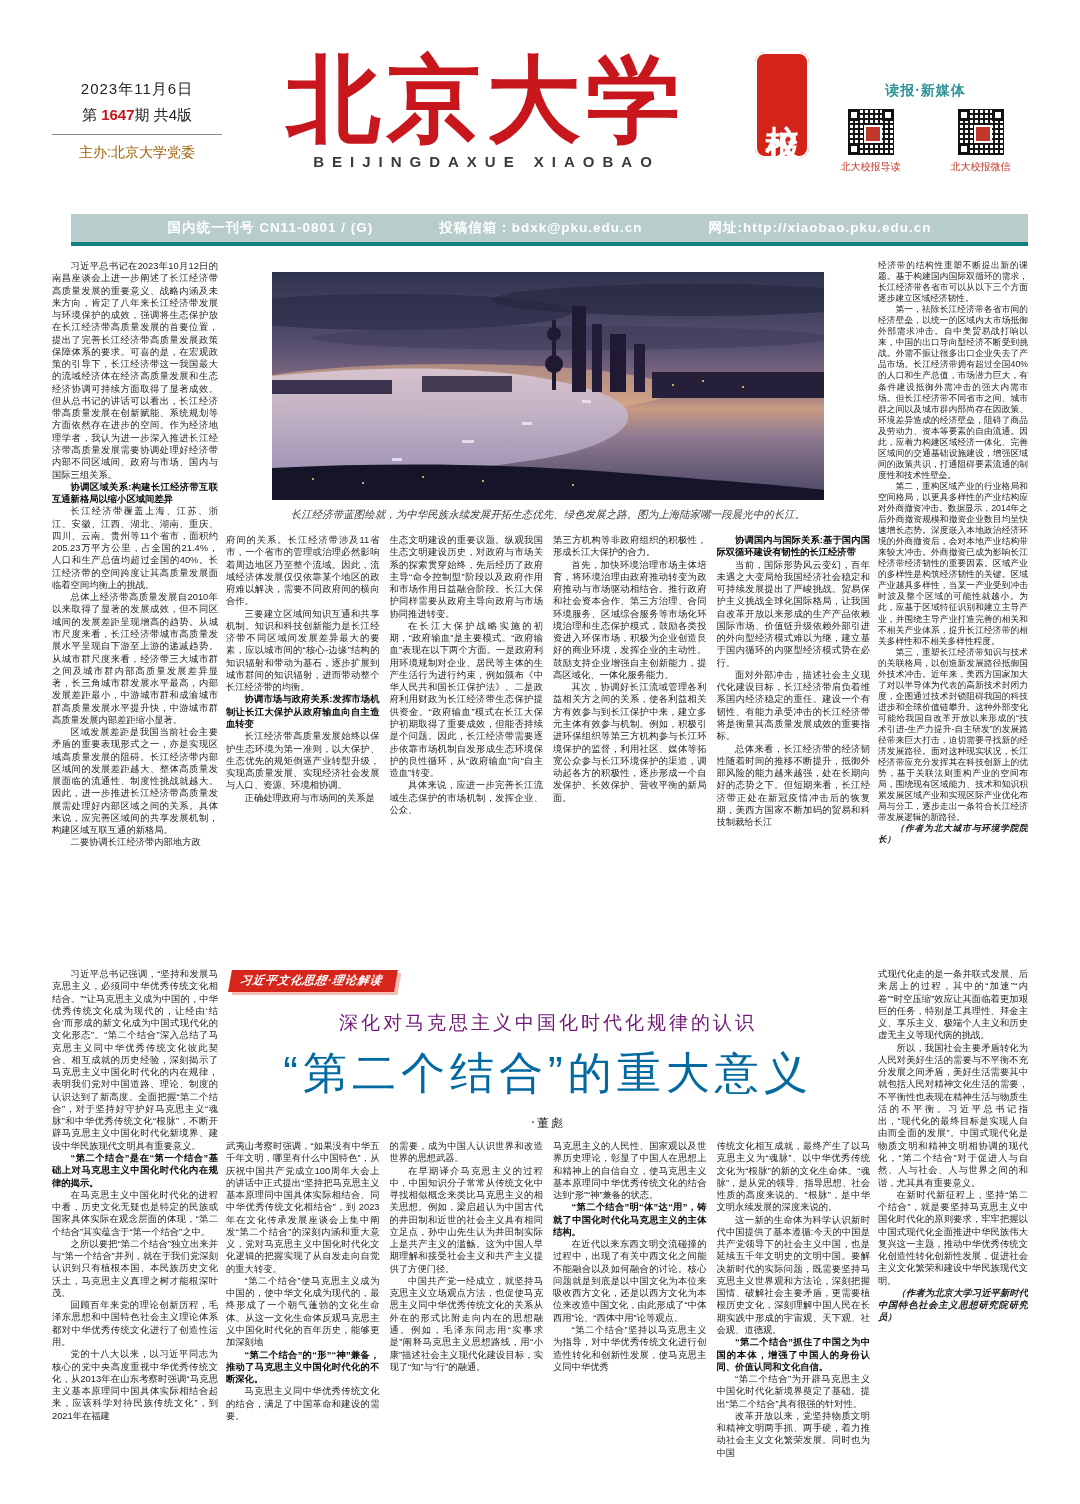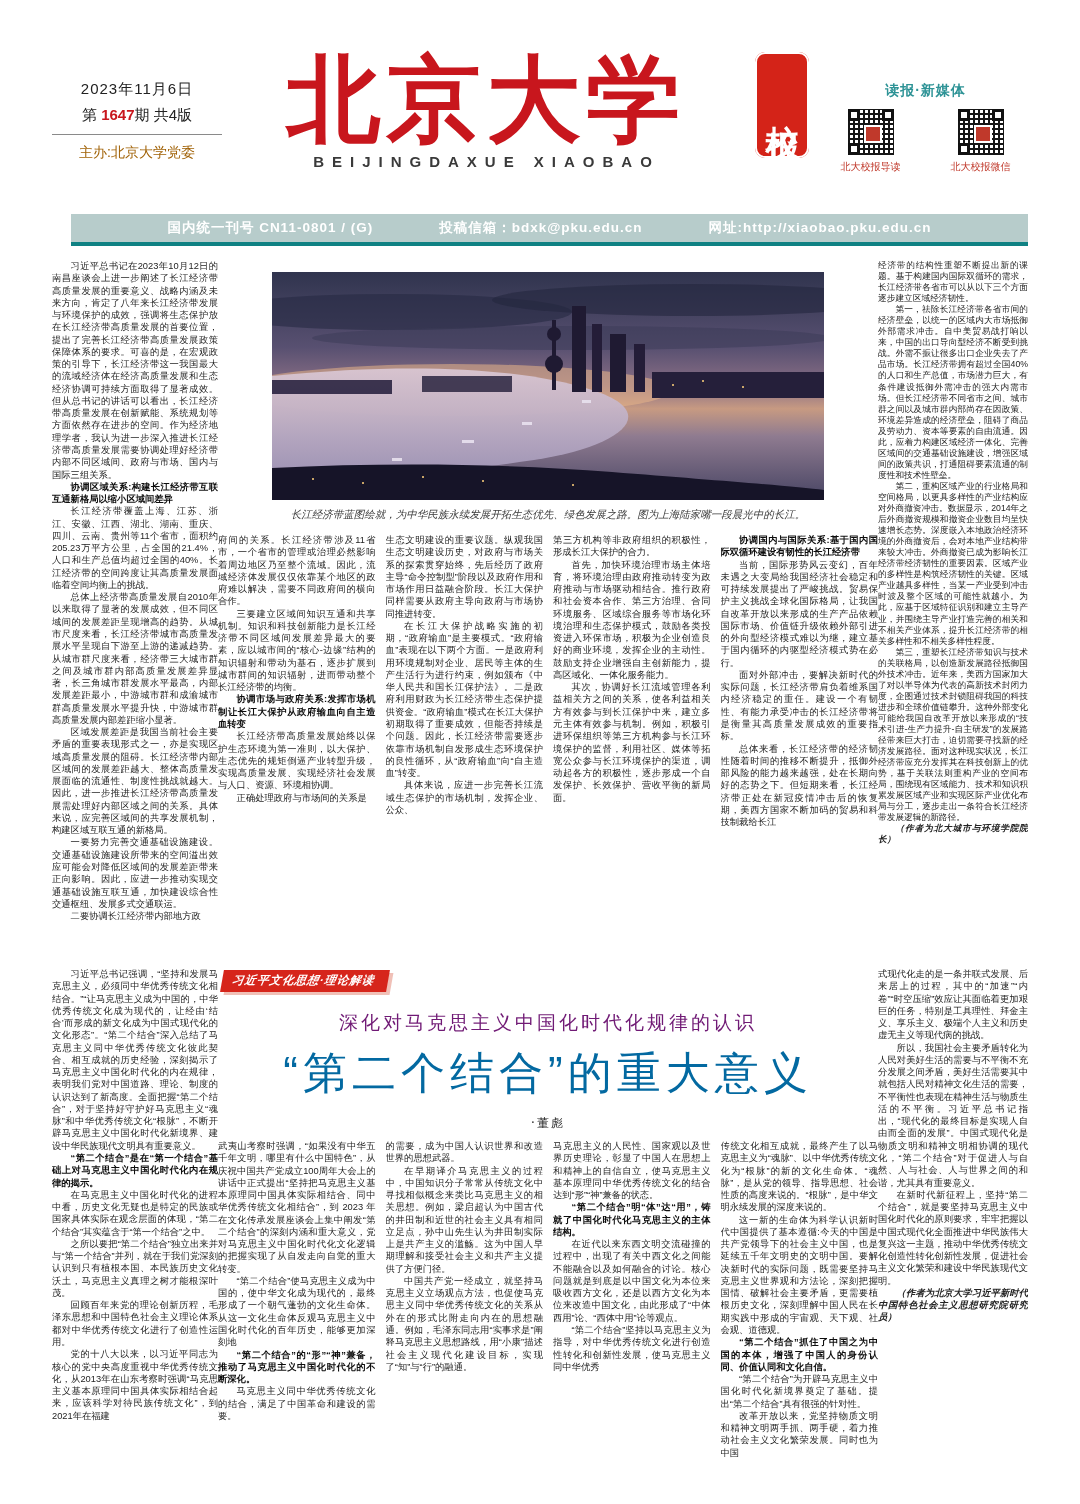--- a/index.html
+++ b/index.html
@@ -32,21 +32,21 @@
   .f.tl{top:0;left:0}.f.tr{top:0;right:0}.f.bl{bottom:0;left:0}
   .qr .logo{position:absolute;left:16px;top:16px;width:14px;height:14px;background:#c0392b;border:2px solid #fff;}
   .qr-label{font-size:10px;color:#c0392b;margin-top:5px;white-space:nowrap;}
 
   
   .infobar{margin-top:12px;background:#b7cccb;border-bottom:4px solid #0f8183;height:28px;
            display:flex;align-items:center;justify-content:center;gap:66px;color:#fff;font-weight:bold;
            font-size:13.5px;letter-spacing:1px;margin-left:19px;}
 
   
-  .article{display:grid;grid-template-columns:166px 1fr 150px;column-gap:0;}
+  .article{display:grid;grid-template-columns:166px 1fr 150px;column-gap:8px;}
   .col{overflow:hidden;font-size:9.3px;line-height:1.32;text-align:justify;color:#242424;}
   .col.tight{font-size:8.7px;line-height:1.27;}
   .col p{margin:0;}
   .blk-p{text-indent:2em;}
   .blk-c{text-indent:0;}
   .blk-h{font-weight:bold;text-indent:2em;color:#0d0d0d;}
   .blk-a{font-weight:bold;font-style:italic;text-indent:2em;font-family:"DejaVu Serif","Liberation Serif",serif;}
 
   
   .a1{height:690px;margin-top:14px;}
@@ -121,21 +121,20 @@
     <span>网址:http://xiaobao.pku.edu.cn</span>
   </div>
 
   <section class="article a1">
     <div class="col">
         <p class="blk-p">习近平总书记在2023年10月12日的南昌座谈会上进一步阐述了长江经济带高质量发展的重要意义、战略内涵及未来方向，肯定了八年来长江经济带发展与环境保护的成效，强调将生态保护放在长江经济带高质量发展的首要位置，提出了完善长江经济带高质量发展政策保障体系的要求。可喜的是，在宏观政策的引导下，长江经济带这一我国最大的流域经济体在经济高质量发展和生态经济协调可持续方面取得了显著成效。但从总书记的讲话可以看出，长江经济带高质量发展在创新赋能、系统规划等方面依然存在进步的空间。作为经济地理学者，我认为进一步深入推进长江经济带高质量发展需要协调处理好经济带内部不同区域间、政府与市场、国内与国际三组关系。</p>
         <p class="blk-h">协调区域关系:构建长江经济带互联互通新格局以缩小区域间差异</p>
         <p class="blk-p">长江经济带覆盖上海、江苏、浙江、安徽、江西、湖北、湖南、重庆、四川、云南、贵州等11个省市，面积约205.23万平方公里，占全国的21.4%，人口和生产总值均超过全国的40%。长江经济带的空间跨度让其高质量发展面临着空间均衡上的挑战。</p>
         <p class="blk-p">总体上经济带高质量发展自2010年以来取得了显著的发展成效，但不同区域间的发展差距呈现增高的趋势。从城市尺度来看，长江经济带城市高质量发展水平呈现自下游至上游的递减趋势。从城市群尺度来看，经济带三大城市群之间及城市群内部高质量发展差异显著，长三角城市群发展水平最高，内部发展差距最小，中游城市群和成渝城市群高质量发展水平提升快，中游城市群高质量发展内部差距缩小显著。</p>
         <p class="blk-p">区域发展差距是我国当前社会主要矛盾的重要表现形式之一，亦是实现区域高质量发展的阻碍。长江经济带内部区域间的发展差距越大、整体高质量发展面临的流通性、制度性挑战就越大。因此，进一步推进长江经济带高质量发展需处理好内部区域之间的关系。具体来说，应完善区域间的共享发展机制，构建区域互联互通的新格局。</p>
-        <p class="blk-p">一要努力完善交通基础设施建设。交通基础设施建设所带来的空间溢出效应可能会对降低区域间的发展差距带来正向影响。因此，应进一步推动实现交通基础设施互联互通，加快建设综合性交通枢纽、发展多式交通联运。</p>
         <p class="blk-p">二要协调长江经济带内部地方政</p>
       </div>
 
     <div class="center">
 
       <div class="photo">
         <svg width="552" height="228" viewBox="0 0 552 228">
           <defs>
             <linearGradient id="sky" x1="0" y1="0" x2="0" y2="1">
               <stop offset="0" stop-color="#30344e"></stop>
@@ -201,21 +200,21 @@
             <p class="blk-p">具体来说，应进一步完善长江流域生态保护的市场机制，发挥企业、公众、</p>
           </div>
         <div class="col">
             <p class="blk-c">第三方机构等非政府组织的积极性，形成长江大保护的合力。</p>
             <p class="blk-p">首先，加快环境治理市场主体培育，将环境治理由政府推动转变为政府推动与市场驱动相结合。推行政府和社会资本合作、第三方治理、合同环境服务、区域综合服务等市场化环境治理和生态保护模式，鼓励各类投资进入环保市场，积极为企业创造良好的商业环境，发挥企业的主动性。鼓励支持企业增强自主创新能力，提高区域化、一体化服务能力。</p>
             <p class="blk-p">其次，协调好长江流域管理各利益相关方之间的关系，使各利益相关方有效参与到长江保护中来，建立多元主体有效参与机制。例如，积极引进环保组织等第三方机构参与长江环境保护的监督，利用社区、媒体等拓宽公众参与长江环境保护的渠道，调动起各方的积极性，逐步形成一个自发保护、长效保护、营收平衡的新局面。</p>
           </div>
         <div class="col">
             <p class="blk-h">协调国内与国际关系:基于国内国际双循环建设有韧性的长江经济带</p>
             <p class="blk-p">当前，国际形势风云变幻，百年未遇之大变局给我国经济社会稳定和可持续发展提出了严峻挑战。贸易保护主义挑战全球化国际格局，让我国自改革开放以来形成的生产产品依赖国际市场、价值链升级依赖外部引进的外向型经济模式难以为继，建立基于国内循环的内驱型经济模式势在必行。</p>
-            <p class="blk-p">面对外部冲击，要解决新时代的实际问题，长江经济带肩负着维系国内经济稳定的重任。建设一个有韧性、有能力承受冲击的长江经济带将是衡量其高质量发展成效的重要指标。</p>
+            <p class="blk-p">面对外部冲击，描述社会主义现代化建设目标，长江经济带肩负着维系国内经济稳定的重任。建设一个有韧性、有能力承受冲击的长江经济带将是衡量其高质量发展成效的重要指标。</p>
             <p class="blk-p">总体来看，长江经济带的经济韧性随着时间的推移不断提升，抵御外部风险的能力越来越强，处在长期向好的态势之下。但短期来看，长江经济带正处在新冠疫情冲击后的恢复期，美西方国家不断加码的贸易和科技制裁给长江</p>
           </div>
       </div>
     </div>
 
     <div class="col tight">
         <p class="blk-c">经济带的结构性重塑不断提出新的课题。基于构建国内国际双循环的需求，长江经济带各省市可以从以下三个方面逐步建立区域经济韧性。</p>
         <p class="blk-p">第一，祛除长江经济带各省市间的经济壁垒，以统一的区域内大市场抵御外部需求冲击。自中美贸易战打响以来，中国的出口导向型经济不断受到挑战。外需不振让很多出口企业失去了产品市场。长江经济带拥有超过全国40%的人口和生产总值，市场潜力巨大，有条件建设抵御外需冲击的强大内需市场。但长江经济带不同省市之间、城市群之间以及城市群内部尚存在因政策、环境差异造成的经济壁垒，阻碍了商品及劳动力、资本等要素的自由流通。因此，应着力构建区域经济一体化、完善区域间的交通基础设施建设，增强区域间的政策共识，打通阻碍要素流通的制度性和技术性壁垒。</p>
         <p class="blk-p">第二，重构区域产业的行业格局和空间格局，以更具多样性的产业结构应对外商撤资冲击。数据显示，2014年之后外商撤资规模和撤资企业数目均呈快速增长态势。深度嵌入本地政治经济环境的外商撤资后，会对本地产业结构带来较大冲击。外商撤资已成为影响长江经济带经济韧性的重要因素。区域产业的多样性是构筑经济韧性的关键。区域产业越具多样性，当某一产业受到冲击时波及整个区域的可能性就越小。为此，应基于区域特征识别和建立主导产业，并围绕主导产业打造完善的相关和不相关产业体系，提升长江经济带的相关多样性和不相关多样性程度。</p>
         <p class="blk-p">第三，重塑长江经济带知识与技术的关联格局，以创造新发展路径抵御国外技术冲击。近年来，美西方国家加大了对以半导体为代表的高新技术封闭力度，企图通过技术封锁阻碍我国的科技进步和全球价值链攀升。这种外部变化可能给我国自改革开放以来形成的“技术引进-生产力提升-自主研发”的发展路径带来巨大打击，迫切需要寻找新的经济发展路径。面对这种现实状况，长江经济带应充分发挥其在科技创新上的优势，基于关联法则重构产业的空间布局，围绕现有区域能力、技术和知识积累发展区域产业和实现区际产业优化布局与分工，逐步走出一条符合长江经济带发展逻辑的新路径。</p>

